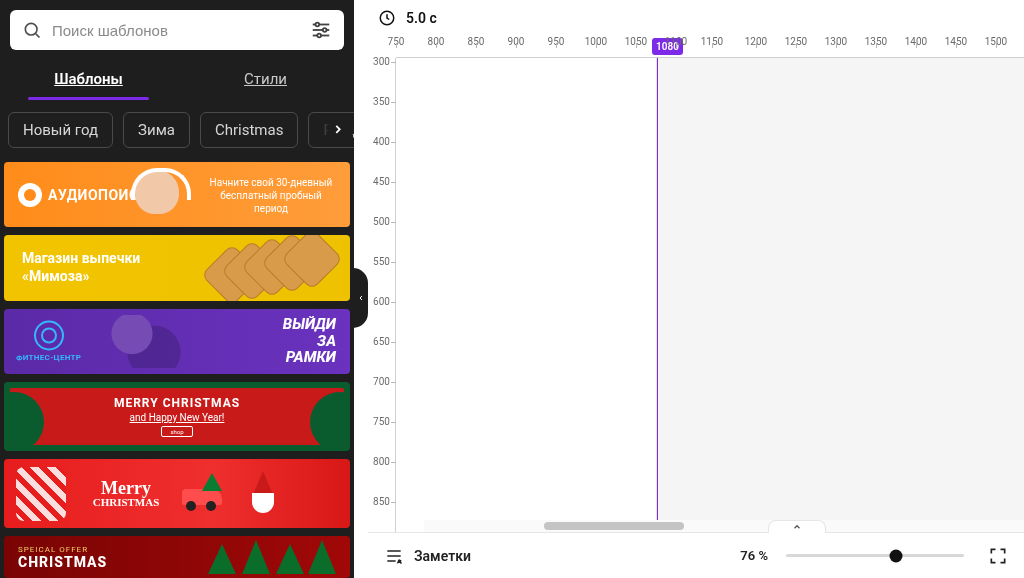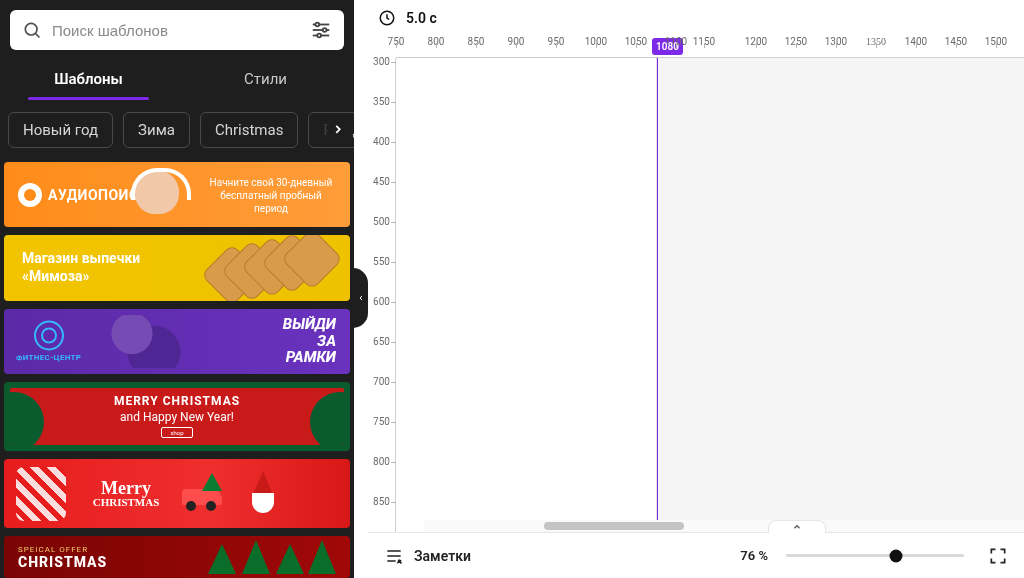--- a/index.html
+++ b/index.html
@@ -8,21 +8,21 @@
   
   .sidebar { width: 354px; height: 578px; background: #1e1e1e; display: flex; flex-direction: column; }
   .search-wrap { padding: 10px 10px 6px 10px; }
   .search-box { background: #fff; border-radius: 6px; height: 40px; display: flex; align-items: center; padding: 0 12px; gap: 10px; }
   .search-icon-svg { width: 20px; height: 20px; opacity: .8; }
   .search-input { flex: 1; border: none; outline: none; font-size: 15px; color: #222; background: transparent; }
   .search-input::placeholder { color: #8a8a8a; }
   .filter-icon { width: 22px; height: 22px; opacity: .85; }
   
   .tabs { display: flex; }
-  .tab { flex: 1; text-align: center; padding: 14px 0 12px; color: #c9c9c9; font-size: 15px; position: relative; cursor: pointer; }
+  .tab { flex: 1; text-align: center; padding: 14px 0 12px; color: #c9c9c9; font-size: 15px; position: relative; cursor: pointer; text-decoration: underline; }
   .tab.active { color: #fff; font-weight: 600; }
   .tab.active::after { content: ""; position: absolute; left: 28px; right: 28px; bottom: 0; height: 3px; background: #7d2ae8; border-radius: 2px; }
   
   .chips-row { position: relative; padding: 12px 6px 14px 8px; display: flex; gap: 10px; overflow: hidden; }
   .chip { border: 1px solid #4a4a4a; color: #d6d6d6; padding: 8px 14px; border-radius: 6px; font-size: 15px; white-space: nowrap; cursor: pointer; }
   .chips-arrow { position: absolute; right: 2px; top: 50%; transform: translateY(-56%); width: 28px; height: 28px; display: flex; align-items: center; justify-content: center; color: #fff; background: linear-gradient(90deg, rgba(30,30,30,0) 0%, #1e1e1e 45%); padding-left: 14px; box-sizing: content-box; }
   
   .templates { flex: 1; overflow: hidden; display: flex; flex-direction: column; gap: 8px; padding: 0 4px 0 4px; }
   .tpl { height: 66px; border-radius: 4px; position: relative; overflow: hidden; cursor: pointer; }
   .tpl-lg { height: 70px; }
@@ -57,21 +57,21 @@
   .t3-figure { position:absolute; left:84px; top:6px; bottom:6px; width:110px; background: radial-gradient(circle at 40% 35%, #7a52b5 0 20px, transparent 21px), radial-gradient(circle at 60% 70%, #4e2590 0 26px, transparent 27px); opacity:.85; border-radius:4px; }
   .t3-txt { position:absolute; right:14px; top:50%; transform:translateY(-50%); color:#fff; font-weight:800; font-style:italic; font-size:15px; text-align:right; line-height:1.1; }
   
   
   .t4 { background:#0a5c2e; padding:6px; }
   .t4-inner { background:#c91a1a; height:100%; border-radius:2px; display:flex; flex-direction:column; align-items:center; justify-content:center; position:relative; overflow:hidden; }
   .t4-wreath { position:absolute; width:60px; height:60px; border-radius:50%; background: radial-gradient(circle,#0a5c2e 0 100%); }
   .t4-wreath.left { left:-26px; top:4px; }
   .t4-wreath.right { right:-26px; top:4px; }
   .t4-title { color:#ffffff; font-weight:700; font-size:12px; letter-spacing:1px; }
-  .t4-sub { color:#fff; font-size:12px; margin-top:2px; }
+  .t4-sub { color:#fff; font-size:10px; margin-top:2px;text-decoration:underline; }
   .t4-btn { margin-top:3px; padding:1px 8px; border:1px solid #fff; color:#fff; font-size:6px; border-radius:2px; }
   
   
   .t5 { background: linear-gradient(90deg,#e71d1d 0%, #ef2e2e 60%, #d81717 100%); display:flex; align-items:center; padding:0 12px; }
   .t5-candy { width:50px; height:54px; background:
      repeating-linear-gradient(45deg,#fff 0 6px,#e71d1d 6px 12px); border-radius:8px; opacity:.85; }
   .t5-txt { color:#fff; font-family: cursive; font-size:18px; font-weight:700; line-height:.95; margin-left:6px; text-align:center; width:108px; }
   .t5-txt small{display:block;font-size:11px;font-family:inherit;}
   .t5-truck { width:60px; height:34px; margin-left:2px; position:relative; }
   .t5-truck::before{content:"";position:absolute;left:0;bottom:6px;width:40px;height:16px;background:#ff4d4d;border-radius:4px 10px 2px 2px;}
@@ -252,25 +252,25 @@
     <div class="h-ruler" id="h-ruler">
       <div class="h-marker" style="left:256px">1080</div>
     <div class="h-tick" style="left: -20px;">750</div>
         <div class="h-tick" style="left: 20px;">800</div>
         <div class="h-tick" style="left: 60px;">850</div>
         <div class="h-tick" style="left: 100px;">900</div>
         <div class="h-tick" style="left: 140px;">950</div>
         <div class="h-tick" style="left: 180px;">1000</div>
         <div class="h-tick" style="left: 220px;">1050</div>
         <div class="h-tick" style="left: 260px;">1100</div>
-        <div class="h-tick" style="left: 288px; text-align: center;">1150</div>
+        <div class="h-tick" style="left: 296px; text-align: center;">1150</div>
         <div class="h-tick" style="left: 340px;">1200</div>
         <div class="h-tick" style="left: 380px;">1250</div>
         <div class="h-tick" style="left: 420px;">1300</div>
-        <div class="h-tick" style="left: 460px; font-family: Liberation Serif, serif;">1350</div>
+        <div class="h-tick" style="left: 460px;">1350</div>
         <div class="h-tick" style="left: 500px;">1400</div>
         <div class="h-tick" style="left: 540px;">1450</div>
         <div class="h-tick" style="left: 580px;">1500</div>
       </div>
     <div class="v-ruler" id="v-ruler">
         <div class="v-tick" style="top: -2px;">300</div>
         <div class="v-tick" style="top: 38px;">350</div>
         <div class="v-tick" style="top: 78px;">400</div>
         <div class="v-tick" style="top: 118px;">450</div>
         <div class="v-tick" style="top: 158px;">500</div>

